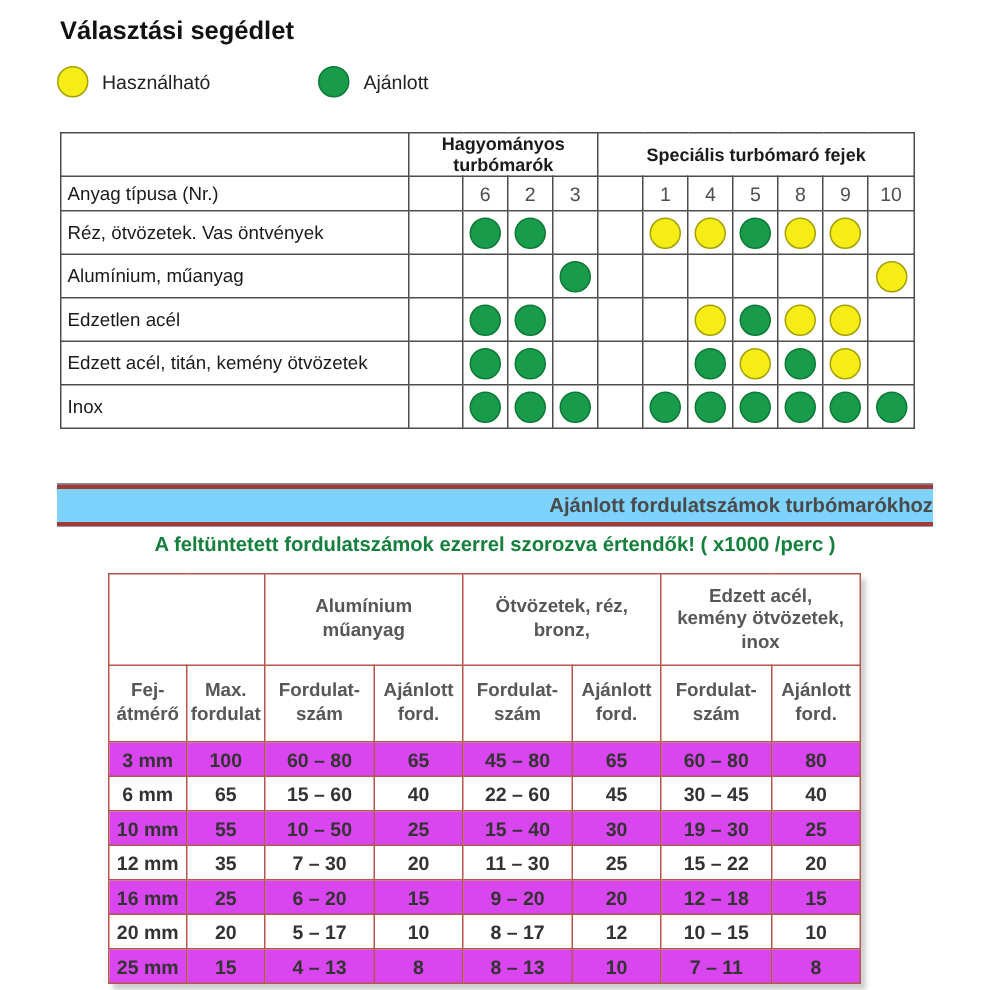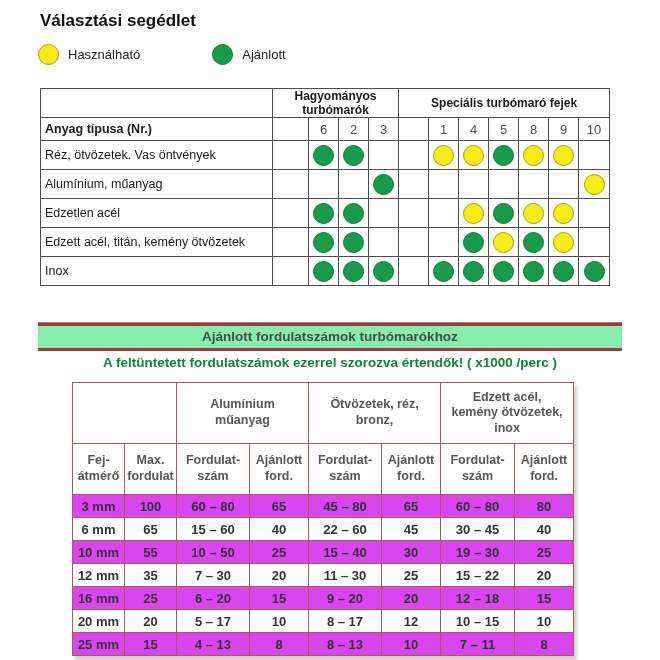--- a/index.html
+++ b/index.html
@@ -17,26 +17,26 @@
   .dot.y { background:var(--yellow); border:1px solid #a3a005; }
 
   table { border-collapse:collapse; table-layout:fixed; }
   .sel-table { position:absolute; left:40px; top:88px; width:569px;padding-left:12px; }
   .sel-table th, .sel-table td { border:1px solid #4d4d4d; padding:0; overflow:hidden; }
   .sel-table tr.hrow1 { height:22px; }
   .sel-table tr.hrow2 { height:23px; }
   .sel-table tbody tr { height:29px; }
   .sel-table .group { font-size:12px; font-weight:bold; color:#1a1a1a; text-align:center; }
   .sel-table .mat { font-size:12.5px; font-weight:normal; color:#1a1a1a; text-align:left; padding-left:4px; white-space:nowrap; }
-  .sel-table .mat.hdr { font-weight:bold; }
+  .sel-table .mat.hdr { font-weight:normal; }
   .sel-table .num { font-size:13px; font-weight:normal; color:#4f4f4f; text-align:center; }
 
   .banner { position:absolute; left:38px; top:323px; width:584px; box-sizing:border-box;
-            background:#86efac; border-top:3px solid #a03b39; border-bottom:3px solid #a03b39;
-            box-shadow:0 -1px 0 #8a8a8a; text-align:center; font-weight:bold; font-size:13.5px;
+            background:#7dd3fc; border-top:3px solid #a03b39; border-bottom:3px solid #a03b39;
+            box-shadow:0 -1px 0 #8a8a8a; text-align:right; font-weight:bold; font-size:13.5px;
             color:#4a4a4a; padding:3px 0 4px 0; }
   .subtitle { position:absolute; left:0; top:355px; width:660px; text-align:center;
               font-weight:bold; font-size:13.5px; color:#15803d; }
 
   .rpm-table { position:absolute; left:72px; top:382px; width:501px;
                box-shadow:3px 4px 3px rgba(150,150,150,0.45); background:#fff; }
   .rpm-table th, .rpm-table td { border:1px solid #b4564e; padding:0; text-align:center; }
   .rpm-table tr.grow { height:61px; }
   .rpm-table tr.srow { height:51px; }
   .rpm-table tbody tr { height:23px; }

